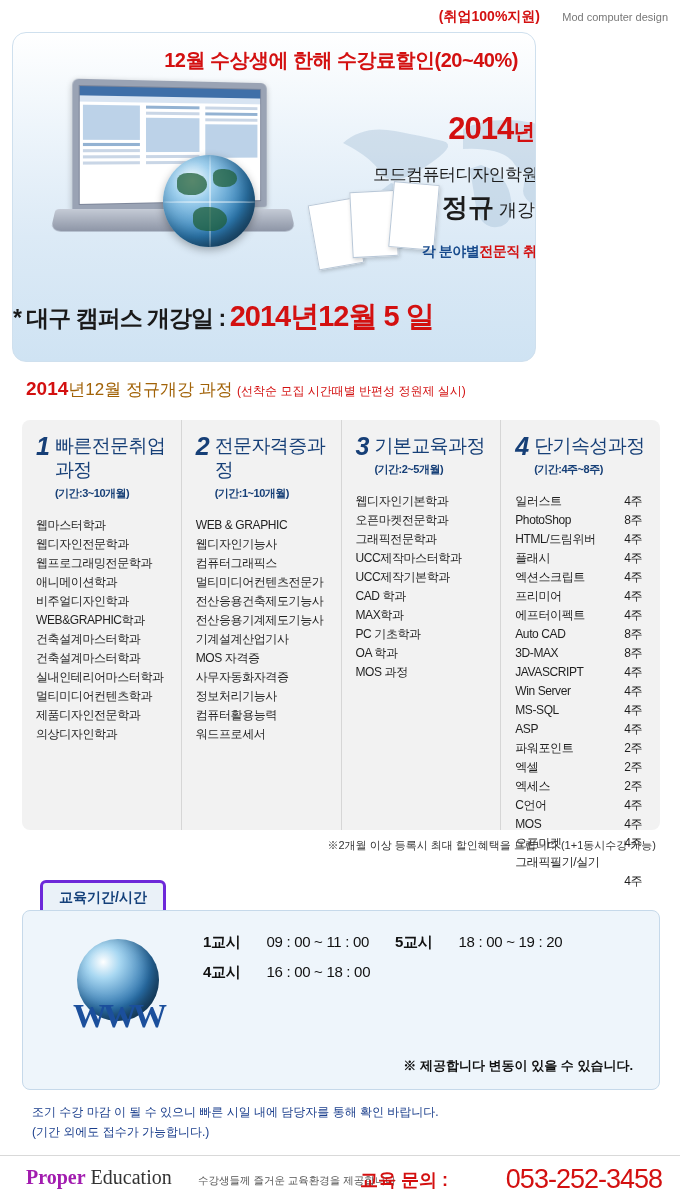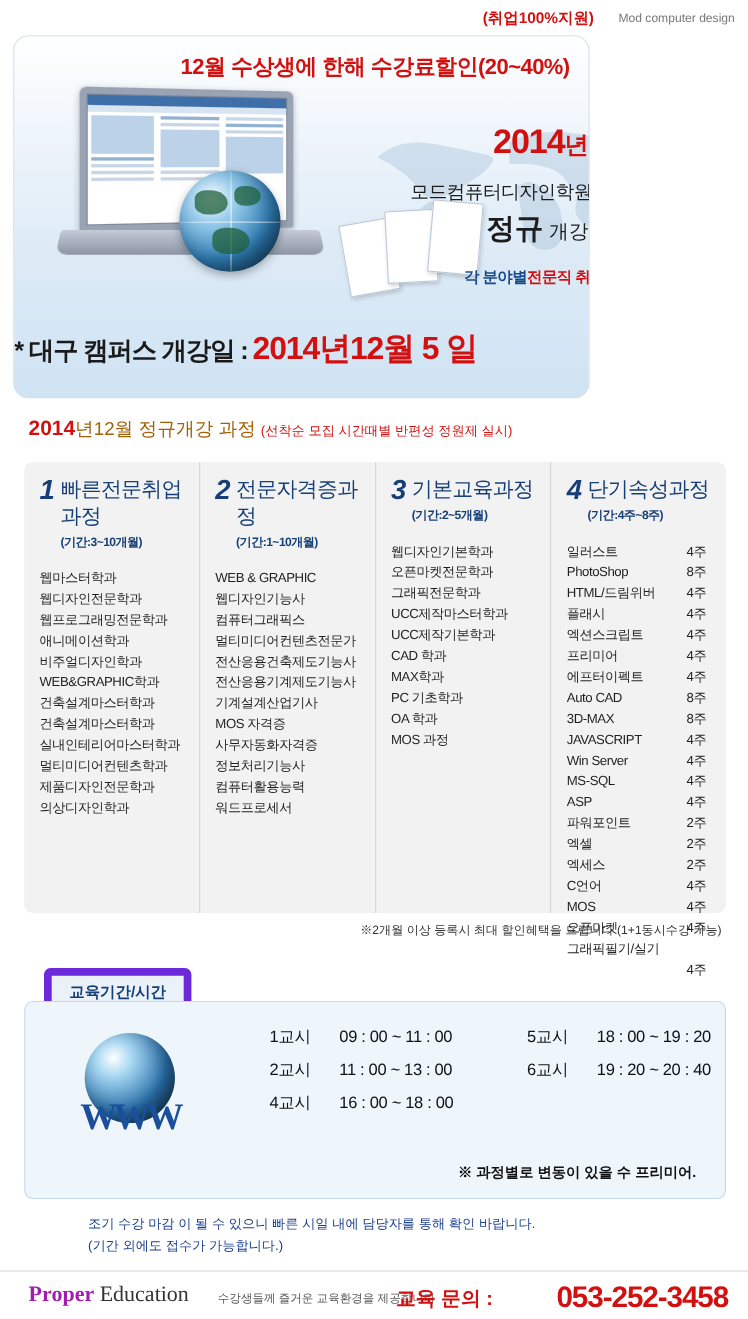--- a/index.html
+++ b/index.html
@@ -149,21 +149,21 @@
   .col4 .col-item { padding-right: 4px; }
 
   .disc-note {
     position: absolute; top: 838px; right: 24px;
     font-size: 11px; color: #333;
   }
 
   
   .time-tab {
     position: absolute; top: 880px; left: 40px;
-    background: #eaf1f8; border: 7px solid #6d28d9;
+    background: #eaf1f8; border: 3px solid #6d28d9;
     border-radius: 6px 6px 0 0;
     padding: 6px 16px; font-size: 14px; font-weight: bold; color: #14407a;
   }
   .time-box {
     position: absolute; top: 910px; left: 22px; width: 638px; height: 180px;
     background: #eef5fb; border: 1px solid #c6d9ea; border-radius: 8px;
   }
   .time-globe {
     position: absolute; left: 40px; top: 28px; width: 110px; height: 120px;
   }
@@ -172,44 +172,44 @@
     background: radial-gradient(circle at 32% 28%, #ffffff 0%, #a9d8f2 20%, #2a72ad 60%, #0d2a45 100%);
     box-shadow: inset -7px -7px 16px rgba(0,0,0,.35);
   }
   .tg-www {
     position: absolute; left: 0; top: 58px; width: 110px; text-align: center;
     font-size: 34px; font-weight: bold; color: #1b4f9c; letter-spacing: -4px;
     font-family: "Liberation Serif", serif;
   }
   .time-rows { position: absolute; left: 180px; top: 22px; }
   .time-row { font-size: 15px; color: #111; margin-bottom: 11px; white-space: nowrap; letter-spacing: -0.3px; }
-  .time-row .lab { font-weight: normal; margin-left: 42px; }
+  .time-row .lab { font-weight: bold; }
   .time-row .gap { display: inline-block; width: 26px; }
   .time-note {
     position: absolute; right: 26px; bottom: 14px;
     font-size: 13px; font-weight: bold; color: #111;
   }
 
   
   .foot-note {
     position: absolute; top: 1102px; left: 32px;
-    font-size: 12px; color: #1a3e8c; line-height: 20px; margin-left: 48px;
+    font-size: 12px; color: #1a3e8c; line-height: 20px;
   }
   .footbar {
     position: absolute; top: 1155px; left: 0; width: 680px; height: 44px;
     border-top: 1px solid #d9d9d9;
   }
   .brand {
     position: absolute; left: 26px; top: 10px;
     font-size: 20px; color: #333; font-family: "Liberation Serif", serif;
   }
   .brand b { color: #a21caf; }
   .brand-sub { position: absolute; left: 198px; top: 18px; font-size: 10.5px; color: #555; }
   .tel-label { position: absolute; right: 232px; top: 12px; font-size: 18px; font-weight: bold; color: #d31010; }
-  .tel-num { position: absolute; right: 18px; top: 8px; font-size: 27px; font-weight: bold; color: #d31010; letter-spacing: -1px; text-align: right; }
+  .tel-num { position: absolute; right: 18px; top: 8px; font-size: 27px; font-weight: normal; color: #d31010; letter-spacing: -1px; text-align: right; }
 </style>
 </head>
 <body>
 
 <div class="topstrip">
   <div class="emp">(취업100%지원)</div>
   <div class="mod">Mod computer design</div>
 </div>
 
 <div class="hero">
@@ -406,27 +406,24 @@
 <div class="time-box">
   <div class="time-globe">
     <div class="tg-ball"></div>
     <div class="tg-www">WWW</div>
   </div>
   <div class="time-rows">
     <div class="time-row">
       <span class="lab">1교시</span><span class="gap"></span><span>09 : 00 ~ 11 : 00</span><span class="gap"></span><span class="lab">5교시</span><span class="gap"></span><span>18 : 00 ~ 19 : 20</span>
     </div>
     <div class="time-row">
-      <span class="lab">2교시</span><span class="gap"></span><span>11 : 00 ~ 13 : 00</span><span class="gap"></span><span class="lab">6교시</span><span class="gap"></span><span>19 : 20 ~ 20 : 40</span>
-    </div>
-    <div class="time-row">
       <span class="lab">4교시</span><span class="gap"></span><span>16 : 00 ~ 18 : 00</span>
     </div>
   </div>
-  <div class="time-note">※ 과정별로 변동이 있을 수 프리미어.</div>
+  <div class="time-note">※ 제공합니다 변동이 있을 수 있습니다.</div>
 </div>
 
 <div class="foot-note">
   <div>조기 수강 마감 이 될 수 있으니 빠른 시일 내에 담당자를 통해 확인 바랍니다.</div>
   <div>(기간 외에도 접수가 가능합니다.)</div>
 </div>
 
 <div class="footbar">
   <div class="brand">
     <b>Proper</b><span> Education</span>

